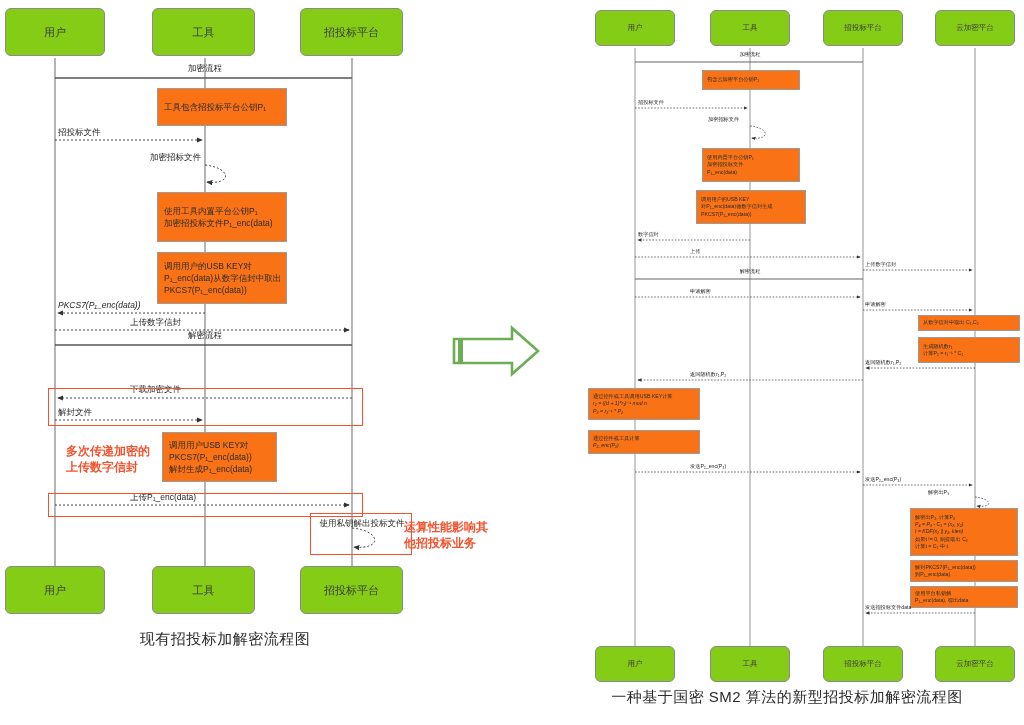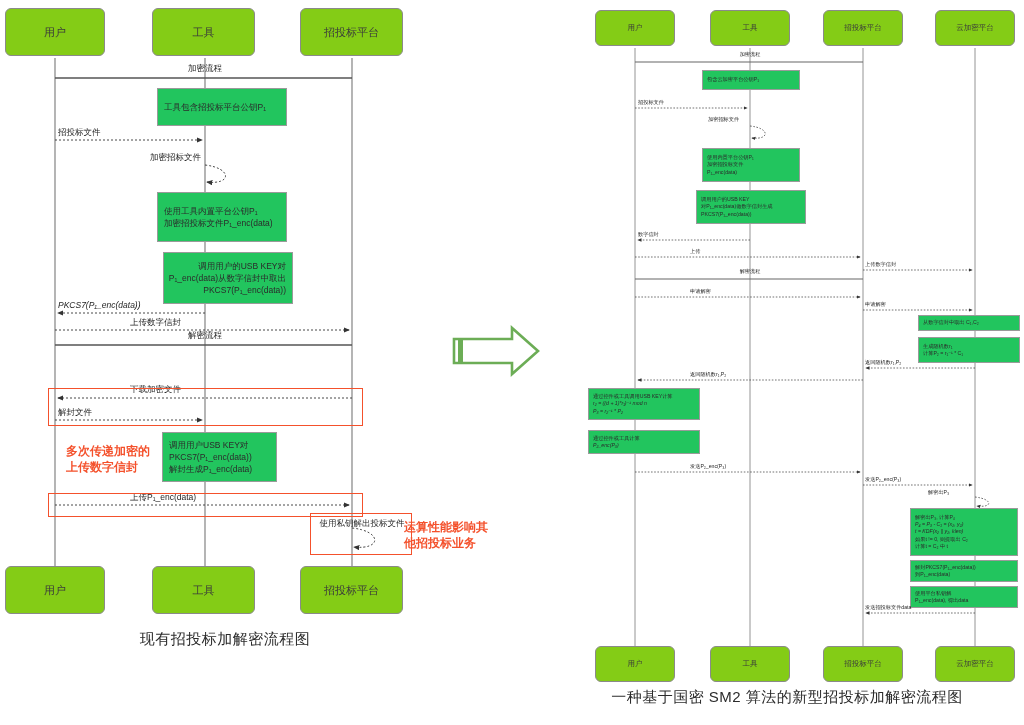--- a/index.html
+++ b/index.html
@@ -18,21 +18,21 @@
     position:absolute;box-sizing:border-box;
     border:1px solid #8a8a8a;border-radius:6px;background:#84cc16;
     display:flex;align-items:center;justify-content:center;
     color:#3b3b3b;text-align:center;line-height:1.1;
   }
   .act-L{font-size:11px;}
   .act-R{font-size:7.5px;}
 
   .note-box{
     position:absolute;box-sizing:border-box;
-    border:1px solid #9a9a9a;background:#22c55e;
+    border:1px solid #9a9a9a;background:#f97316;
     display:flex;flex-direction:column;justify-content:center;
     color:#2b2b2b;
   }
   .note-L{font-size:8.5px;padding:3px 6px;line-height:1.45;}
   .note-R{font-size:5.2px;padding:2px 4px;line-height:1.42;}
   .note-box .ln{white-space:nowrap;}
   .it{font-style:italic;}
 
   .msg-label{
     position:absolute;color:#1f1f1f;text-align:left;
@@ -123,21 +123,21 @@
 
   <div class="note-box note-L" style="left:157px;top:88px;width:130px;height:38px;">
     <div class="ln">工具包含招投标平台公钥P₁</div>
   </div>
 
   <div class="note-box note-L" style="left:157px;top:192px;width:130px;height:50px;">
     <div class="ln">使用工具内置平台公钥P₁</div>
     <div class="ln">加密招投标文件P₁_enc(data)</div>
   </div>
 
-  <div class="note-box note-L" style="left:163px;top:252px;width:130px;height:52px;align-items:flex-end;">
+  <div class="note-box note-L" style="left:157px;top:252px;width:130px;height:52px;">
     <div class="ln">调用用户的USB KEY对</div>
     <div class="ln">P₁_enc(data)从数字信封中取出</div>
     <div class="ln">PKCS7(P₁_enc(data))</div>
   </div>
 
   <div class="note-box note-L" style="left:162px;top:432px;width:115px;height:50px;">
     <div class="ln">调用用户USB KEY对</div>
     <div class="ln">PKCS7(P₁_enc(data))</div>
     <div class="ln">解封生成P₁_enc(data)</div>
   </div>

